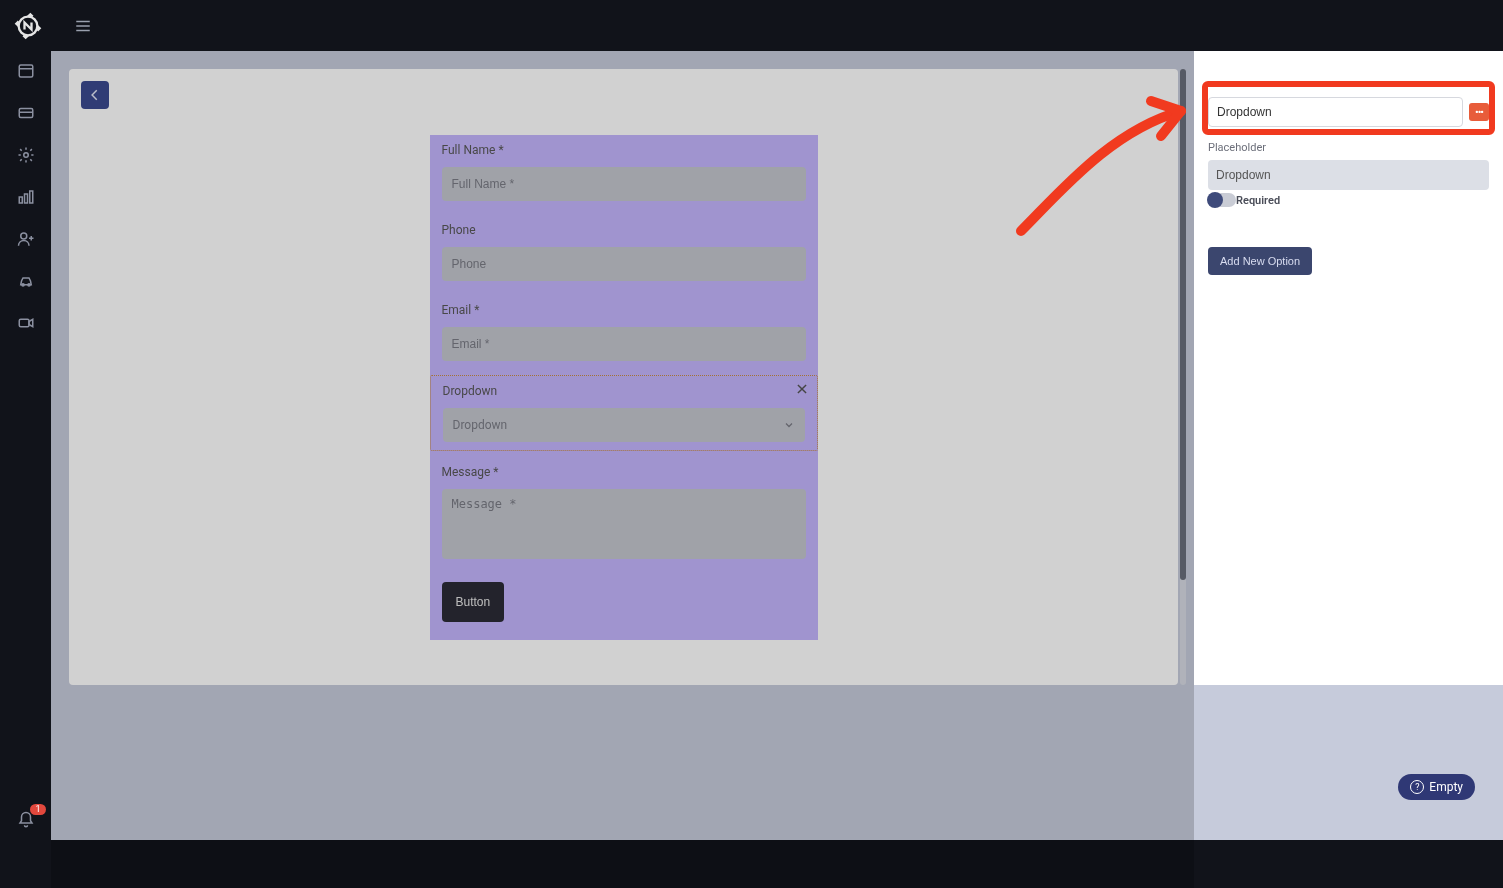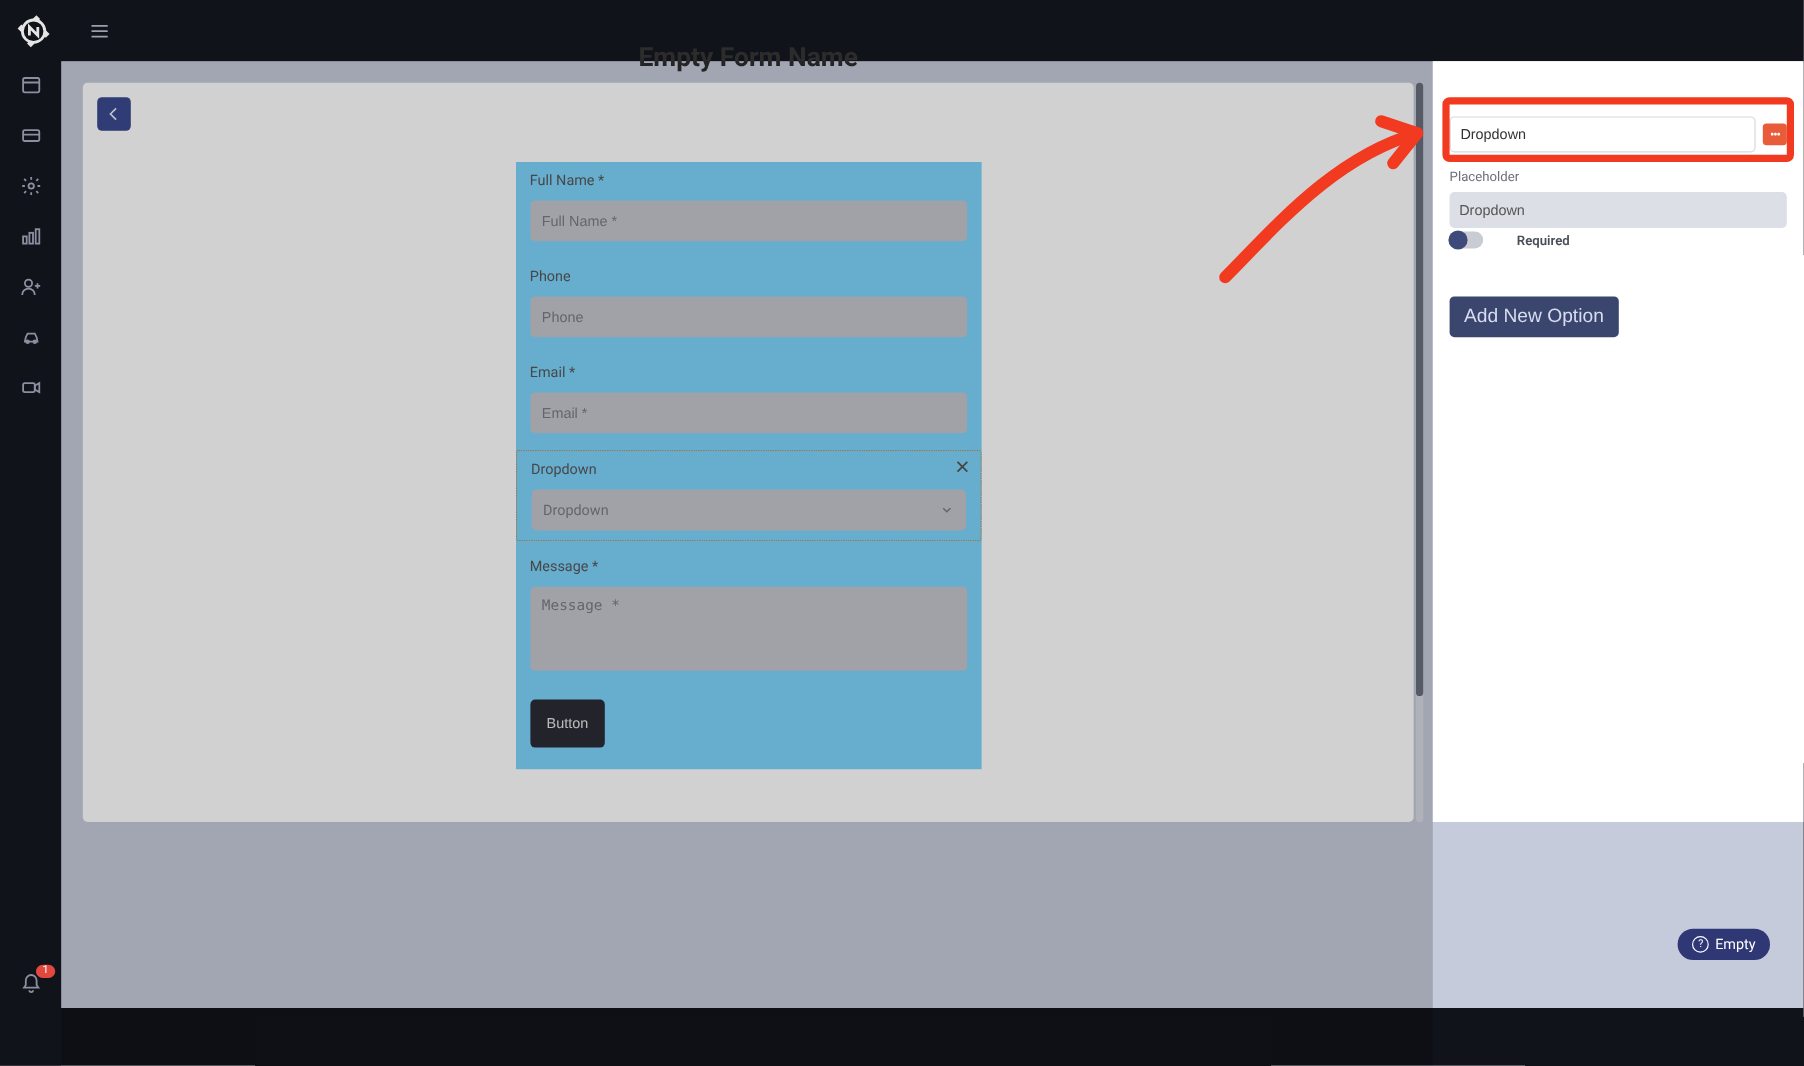--- a/index.html
+++ b/index.html
@@ -143,21 +143,21 @@
     justify-content: center;
     color: #e5e8f7;
   }
 
   .form-card {
     position: absolute;
     top: 66px;
     left: 50%;
     transform: translateX(-50%);
     width: 388px;
-    background: #7dd3fc;
+    background: #c4b5fd;
     display: flex;
     flex-direction: column;
   }
 
   .form-title {
     text-align: center;
     font-size: 22px;
     font-weight: 700;
     color: #2c2c2c;
     margin-top: -33px;
@@ -302,21 +302,21 @@
     border: none;
     border-radius: 4px;
     padding: 0 8px;
     font-size: 12px;
     color: #555;
     background: #dcdfe6;
   }
   .toggle-row {
     display: flex;
     align-items: center;
-    gap: 28px;
+    gap: 0;
     margin-bottom: 40px;
   }
   .toggle {
     width: 28px; height: 14px;
     background: #c9ccd5;
     border-radius: 8px;
     position: relative;
     cursor: pointer;
   }
   .toggle-knob {
@@ -330,21 +330,21 @@
     font-size: 11px;
     color: #4a4d58;
     font-weight: 600;
   }
   .add-option-btn {
     background: #3b466e;
     color: #d8dcf0;
     border: none;
     border-radius: 4px;
     padding: 8px 12px;
-    font-size: 16px;
+    font-size: 11px;
     cursor: pointer;
   }
 
   
   .red-arrow {
     position: absolute;
     z-index: 10;
     pointer-events: none;
   }
 
@@ -474,21 +474,20 @@
 
   <div class="canvas-area">
     <div class="canvas">
 
       <div class="back-btn">
         <svg viewBox="0 0 24 24" width="14" height="14" fill="none" stroke="currentColor" stroke-width="2.5">
             <polyline points="15 4 7 12 15 20"></polyline>
           </svg>
       </div>
 
-      <h2 class="form-title">Empty Form Name</h2>
 
       <div class="form-card">
 
         <div class="field-group">
           <span class="field-label">Full Name *</span>
           <input class="field-input" placeholder="Full Name *" style="">
         </div>
 
         <div class="field-group">
           <span class="field-label">Phone</span>

